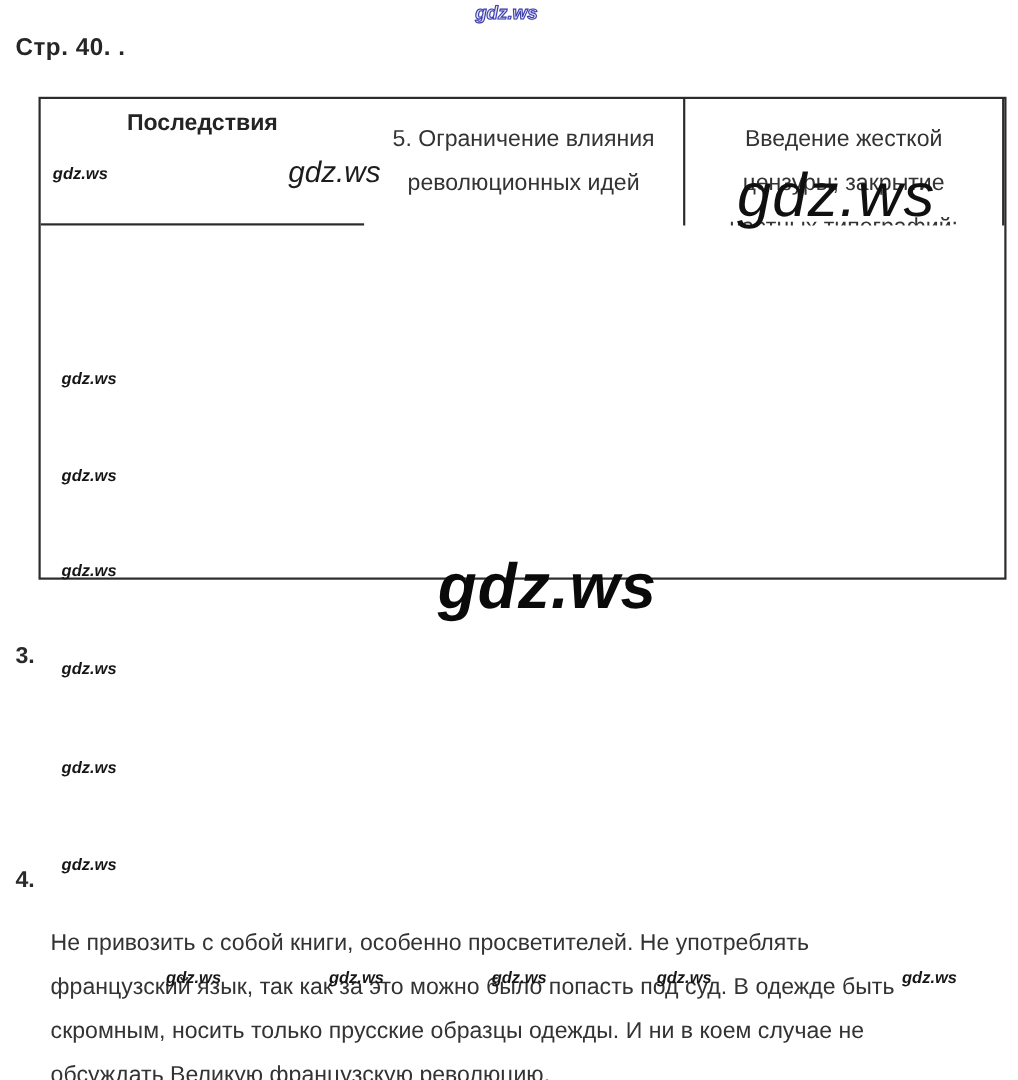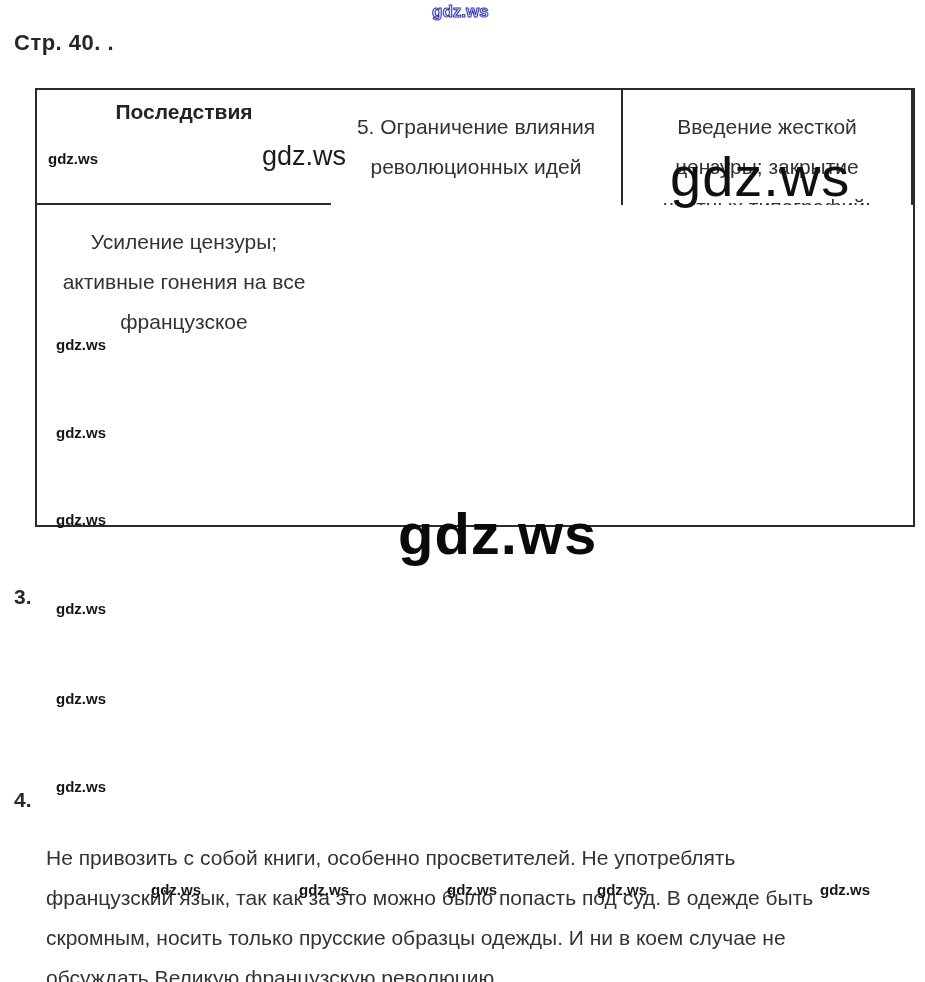--- a/index.html
+++ b/index.html
@@ -49,21 +49,21 @@
   }
   .para {
     width:876px;
     font-size:21px;
     line-height:40px;
     white-space:pre-line;
     color:#333333;
   }
 
   
-  .wm { font-family:"Liberation Sans", sans-serif; z-index:5; }
+  .wm { font-family:"Liberation Sans", sans-serif; z-index:5;font-style:italic; }
   .wm-sm  { font-size:15px; font-weight:600; color:#161616; }
   .wm-md  { font-size:27px; font-weight:500; color:#1c1c1c; }
   .wm-lg  { font-size:56px; font-weight:500; color:#101010; letter-spacing:1px; }
   .wm-xl  { font-size:58px; font-weight:700; color:#0a0a0a; letter-spacing:1px; }
   .wm-blue{
     font-size:17px; font-weight:700;
     color:#e3e3f6;
     -webkit-text-stroke:1px #3c3cac;
     text-shadow:0 0 1px #5050c0;
   }
@@ -83,23 +83,20 @@
     <div class="cell body-row">5. Ограничение влияния
 революционных идей</div>
     <div class="cell body-row">Введение жесткой
 цензуры; закрытие
 частных типографий;
 запрет ввоза из-за
 границы книг и нот;
 запрещены фасоны
 одежды, танцы, слова,
 взятые из Франции</div>
-    <div class="cell body-row last-col">Усиление цензуры;
-активные гонения на все
-французское</div>
   </div>
 
   <span class="abs wm wm-sm" style="left:48px; top:150px;">gdz.ws</span>
   <span class="abs wm wm-md" style="left:262px; top:141px;">gdz.ws</span>
   <span class="abs wm wm-lg" style="left:670px; top:144px;">gdz.ws</span>
   <span class="abs wm wm-sm" style="left:56px; top:336px;">gdz.ws</span>
   <span class="abs wm wm-sm" style="left:56px; top:424px;">gdz.ws</span>
   <span class="abs wm wm-sm" style="left:56px; top:511px;">gdz.ws</span>
 
   <span class="abs wm wm-xl" style="left:398px; top:500px; background:#ffffff00;">gdz.ws</span>

